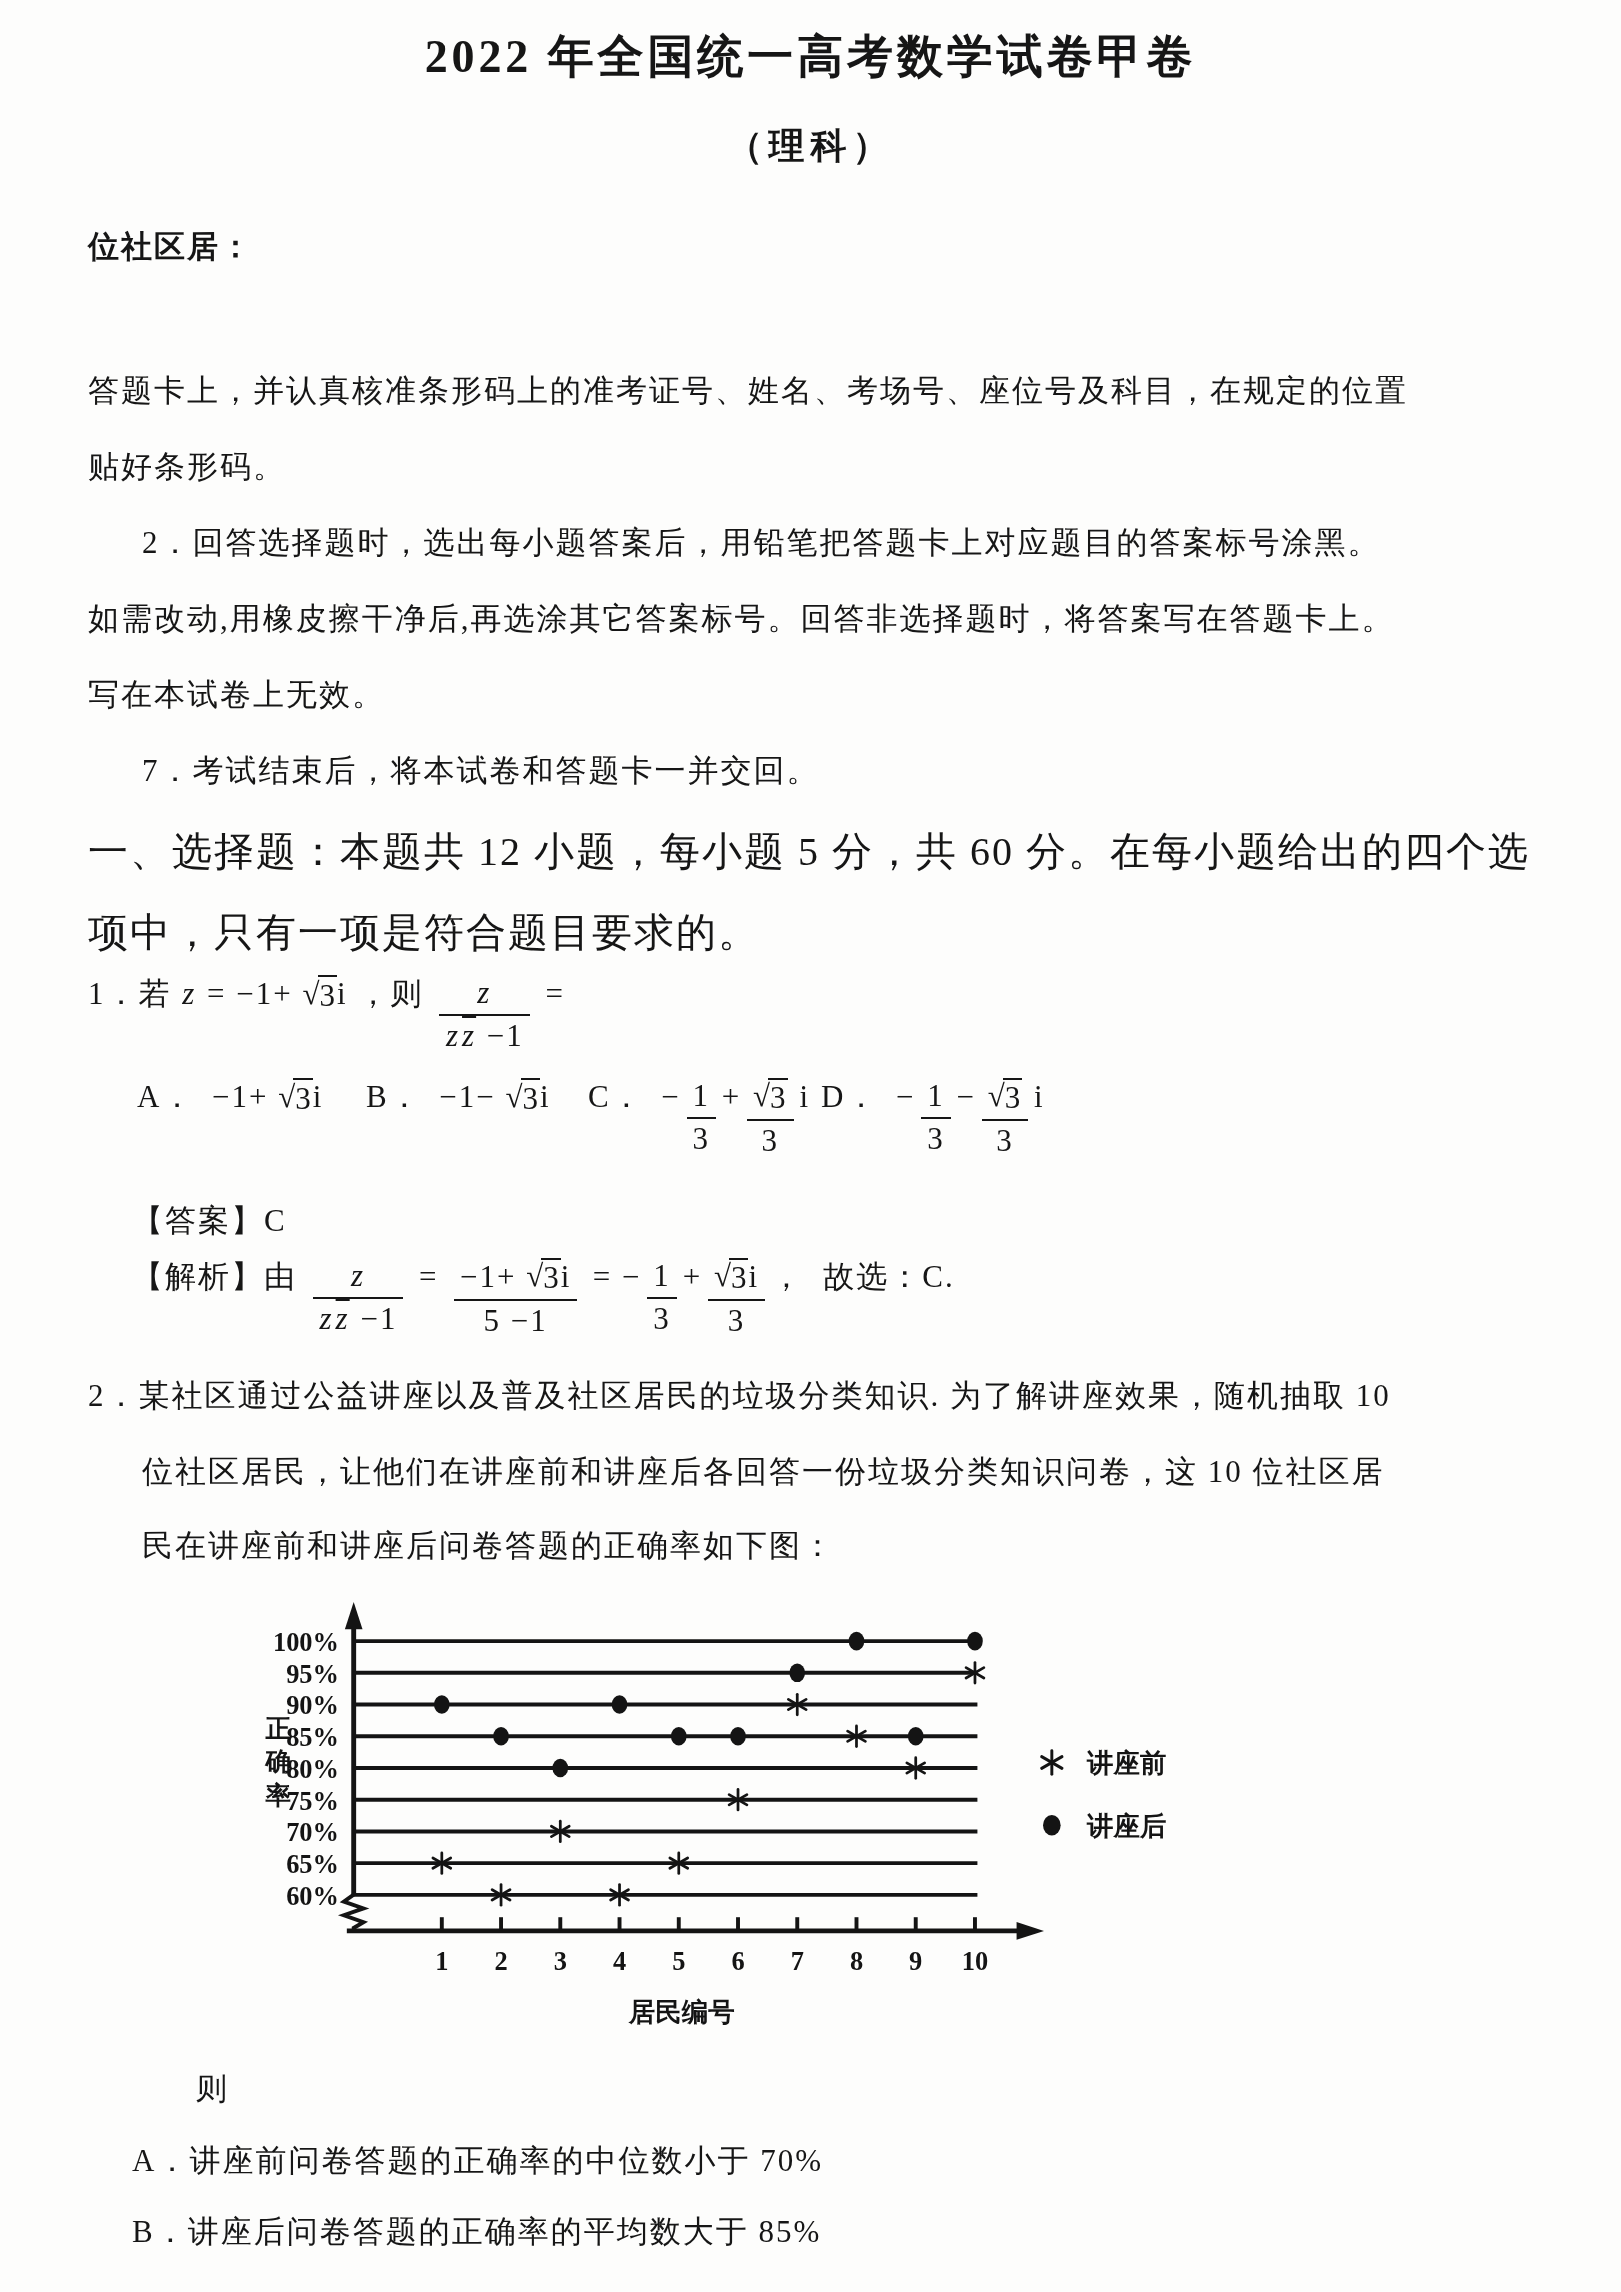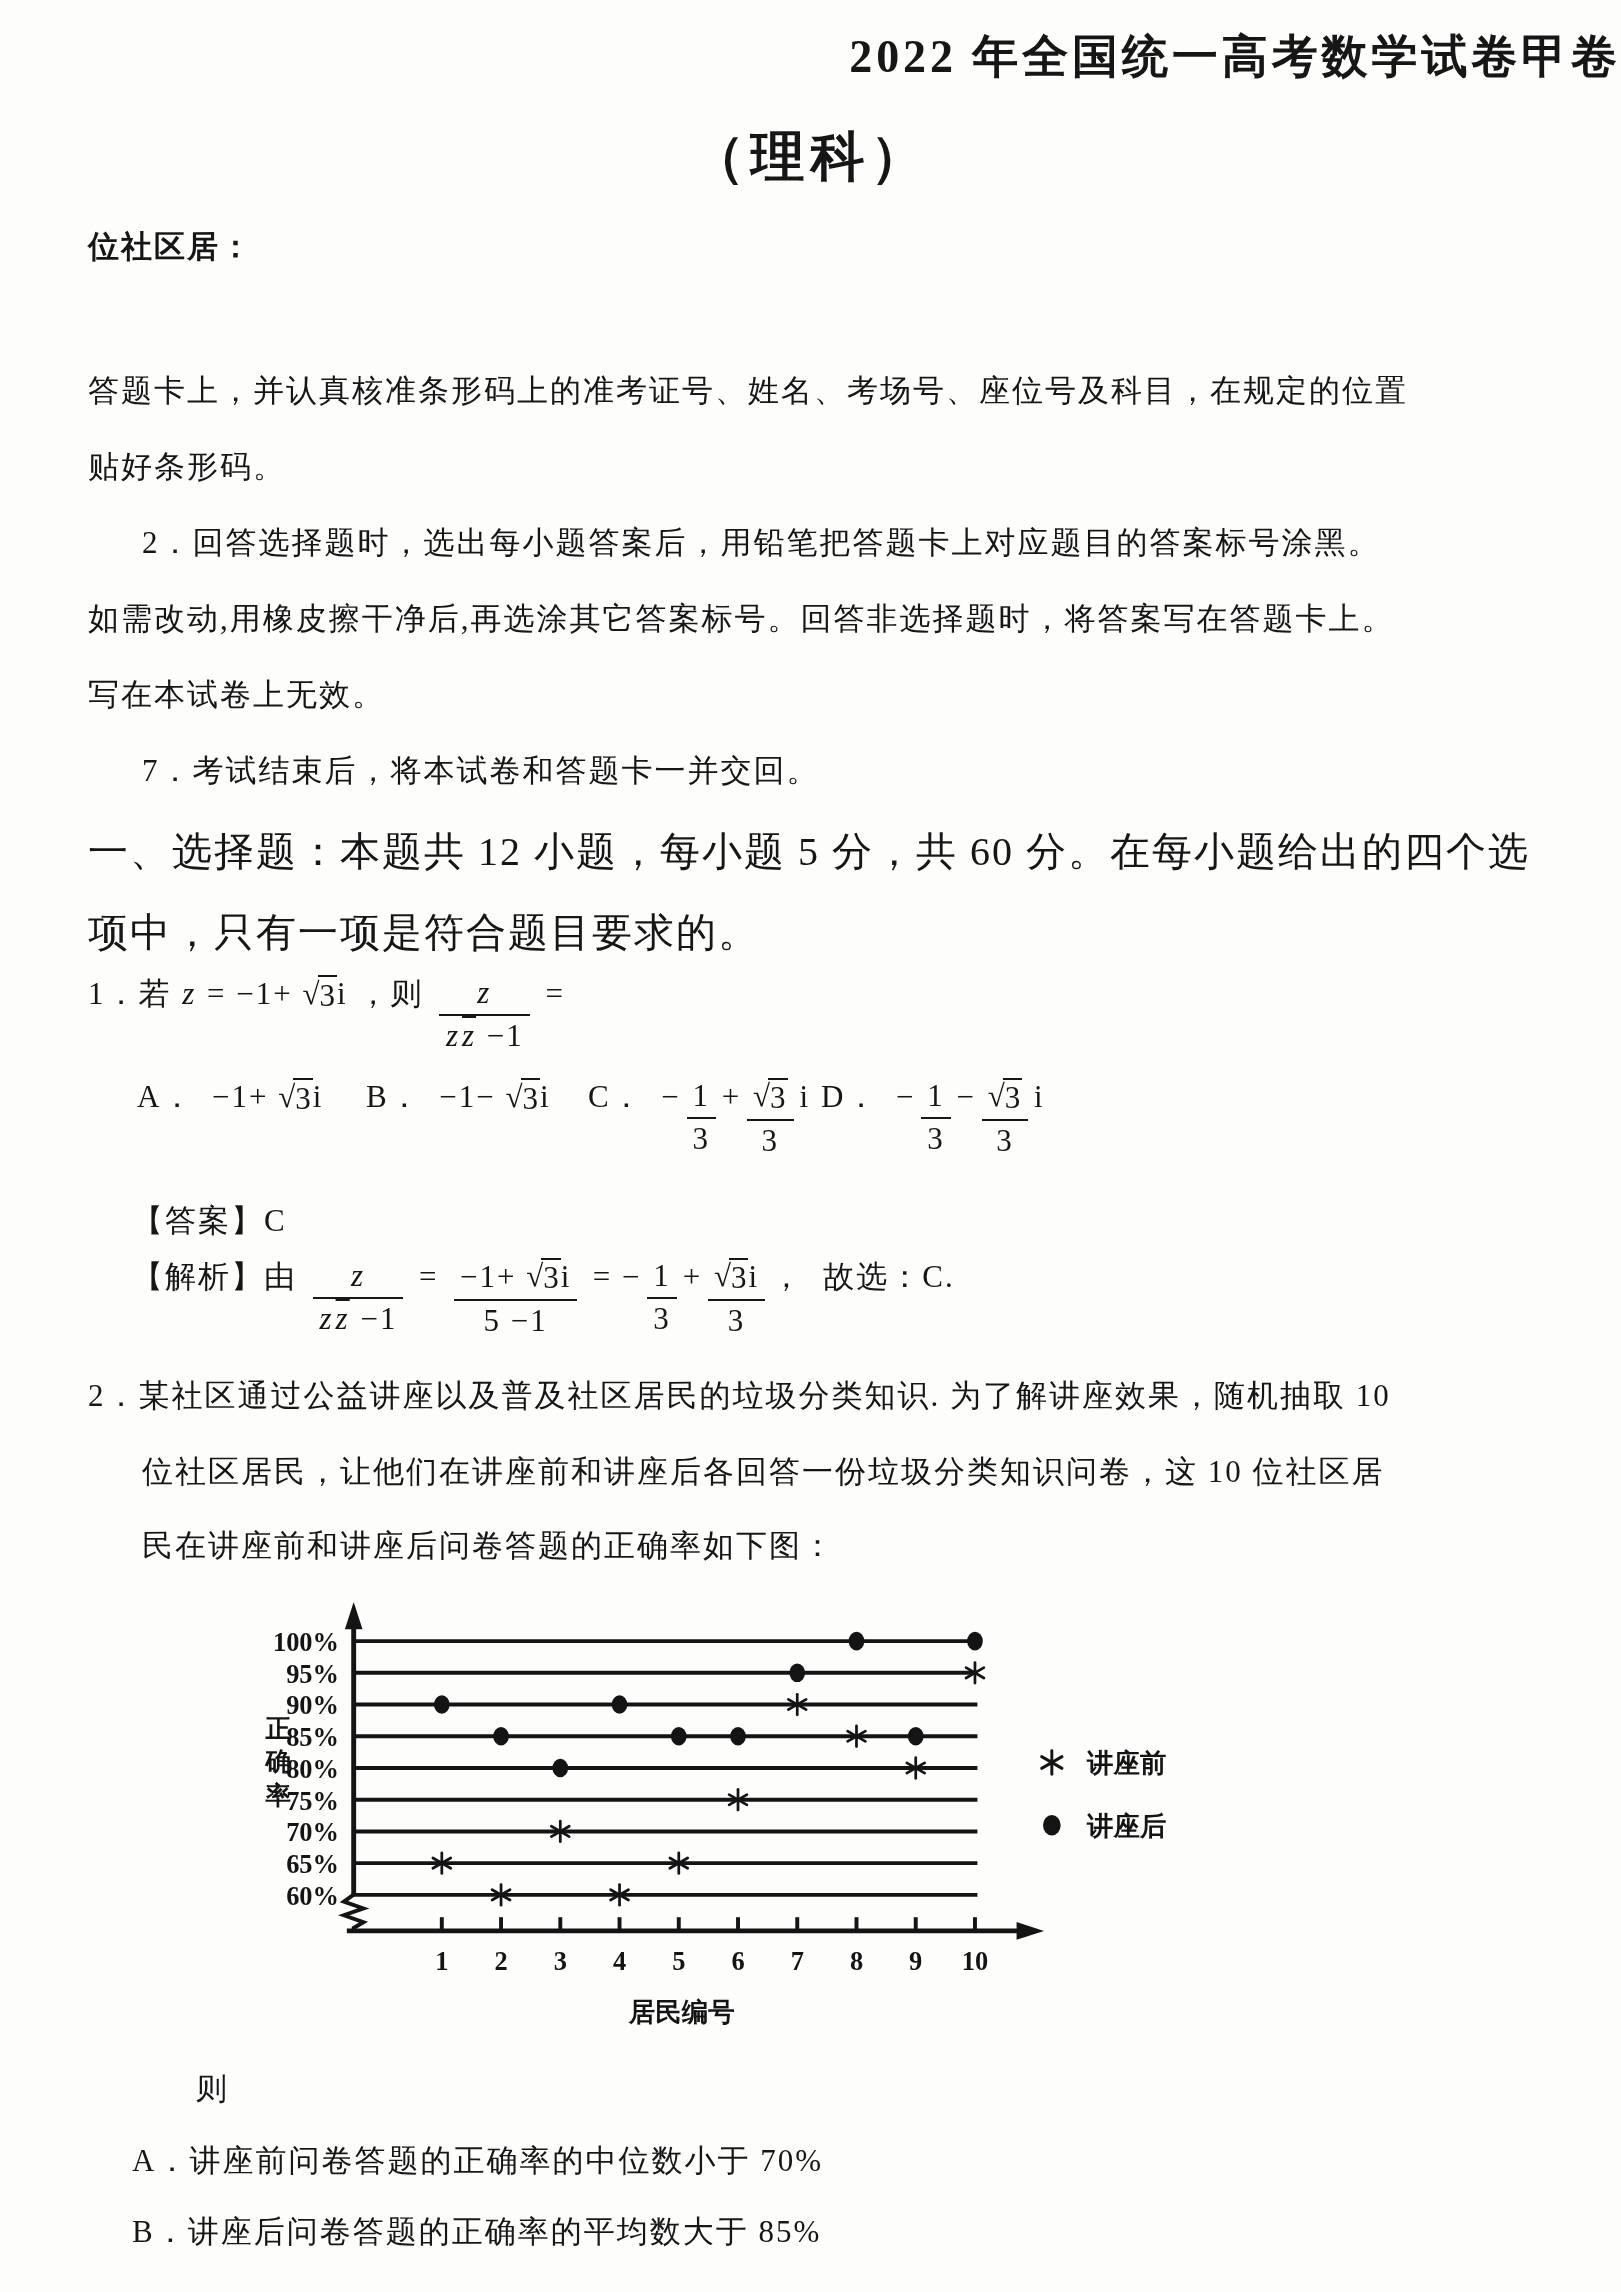--- a/index.html
+++ b/index.html
@@ -14,27 +14,27 @@
   }
   .ln{
     position:absolute;
     font-size:31px;
     letter-spacing:2px;
     white-space:nowrap;
     line-height:1.2;
   }
   .title{
     left:0;top:29px;width:100%;
-    text-align:right;
+    text-align:center;
     font-size:46px;font-weight:bold;letter-spacing:3.9px;
   }
   .subtitle{
     left:0;top:125px;width:100%;
     text-align:center;
-    font-size:54px;font-weight:bold;letter-spacing:5.9px;
+    font-size:36px;font-weight:bold;letter-spacing:5.9px;
   }
   .bold{font-weight:bold;}
   .sec{font-size:40px;font-weight:normal;letter-spacing:2px;}
   .mathline{display:flex;align-items:flex-start;}
   .mathline .mt,.mathline .mv{white-space:pre;}
   .mv{font-style:italic;padding:0 1px;}
   .ov{text-decoration:overline;}
   .frac{
     display:inline-flex;flex-direction:column;
     vertical-align:middle;text-align:center;

